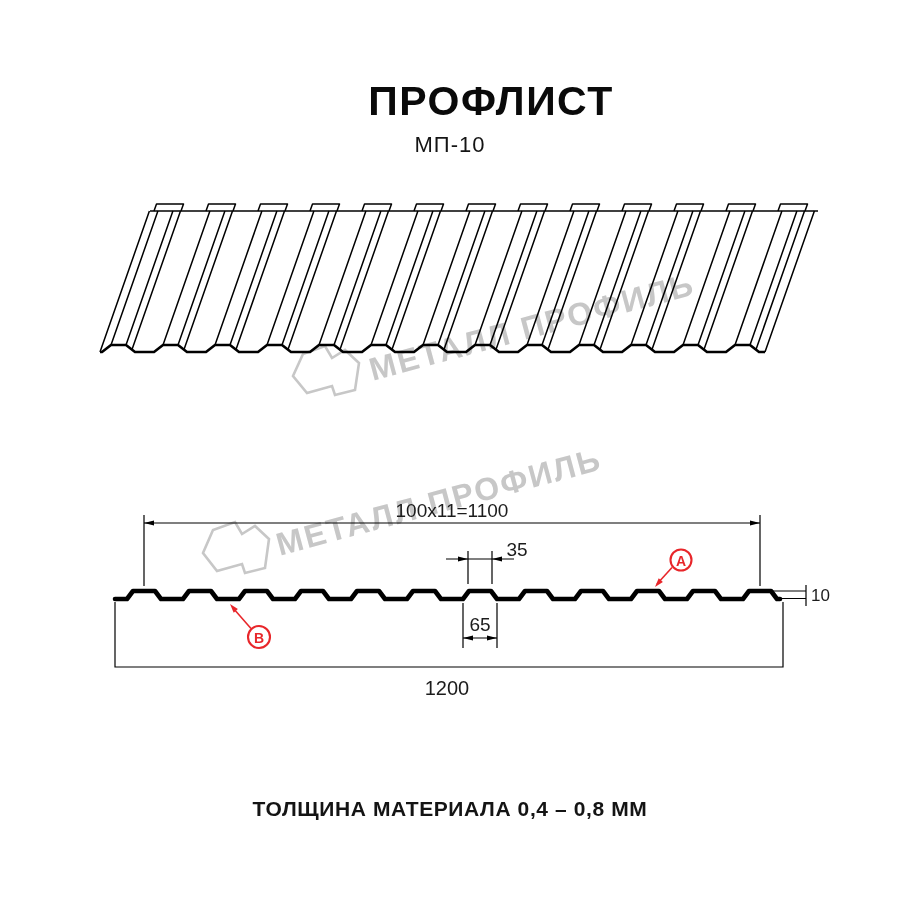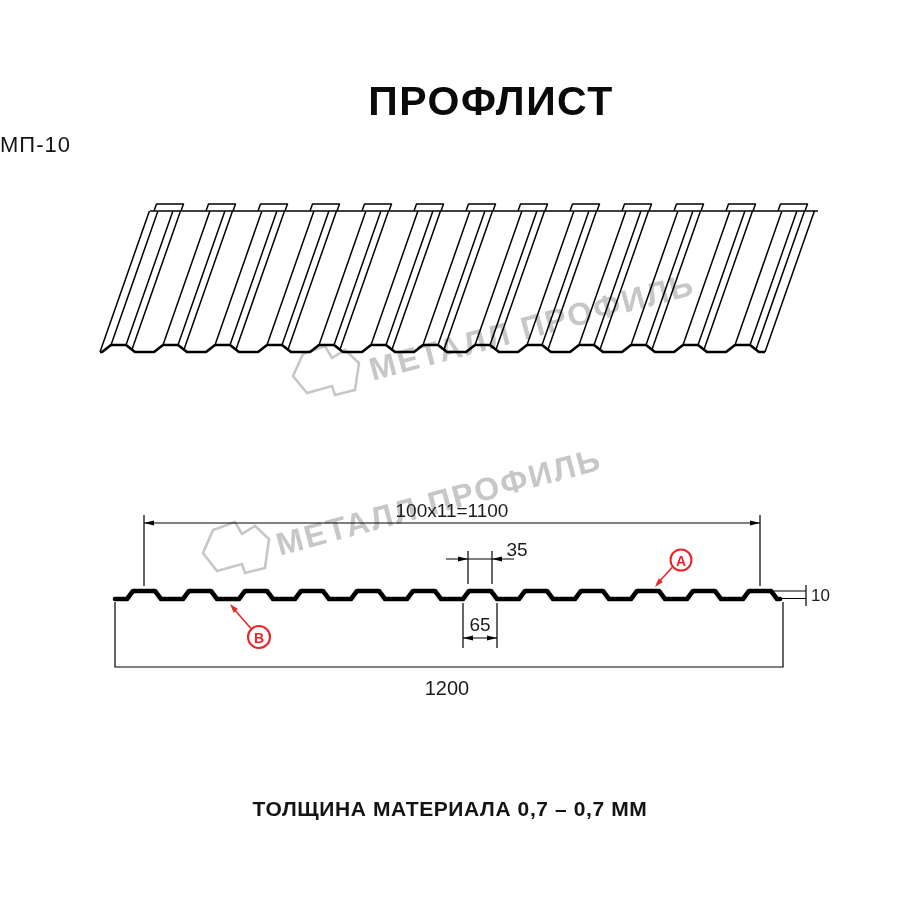--- a/index.html
+++ b/index.html
@@ -5,21 +5,21 @@
   html,body{margin:0;padding:0;background:#fff;}
   .canvas{
     position:relative;width:900px;height:900px;background:#ffffff;overflow:hidden;
     font-family:"Liberation Sans",sans-serif;color:#111;
   }
   .page-title{
     position:absolute;left:0;top:78px;width:900px;text-align:center;
     font-size:41px;font-weight:900;letter-spacing:1.5px;color:#0a0a0a;padding-left:41px;
   }
   .page-subtitle{
-    position:absolute;left:0;top:132px;width:900px;
+    position:absolute;left:0;top:132px;width:900px;text-align:center;
     font-size:22px;font-weight:500;letter-spacing:1px;color:#141414;
   }
   .bottom-note{
     position:absolute;left:0;top:797px;width:900px;text-align:center;
     font-size:21px;font-weight:600;letter-spacing:.6px;color:#141414;
   }
   .watermark{
     position:absolute;white-space:nowrap;
     font-weight:700;font-size:32px;letter-spacing:2px;
     color:var(--c-wm,#c7c7c7);
@@ -105,14 +105,14 @@
     </g>
 
     <g>
       <circle class="red" cx="259" cy="637" r="11" fill="none" stroke-width="2.1"></circle>
       <text class="red-fill" x="259" y="642.5" font-size="14" font-weight="600" text-anchor="middle">B</text>
       <line class="red" x1="251" y1="628.5" x2="233" y2="608" stroke-width="1.6"></line>
       <polygon class="red-fill" points="230,604 237.9,609.1 233.7,612.7"></polygon>
     </g>
   </svg>
 
-  <div class="bottom-note">ТОЛЩИНА МАТЕРИАЛА 0,7 – 0,7 ММ</div>
+  <div class="bottom-note">ТОЛЩИНА МАТЕРИАЛА 0,4 – 0,8 ММ</div>
 </div>
 
 </body></html>

